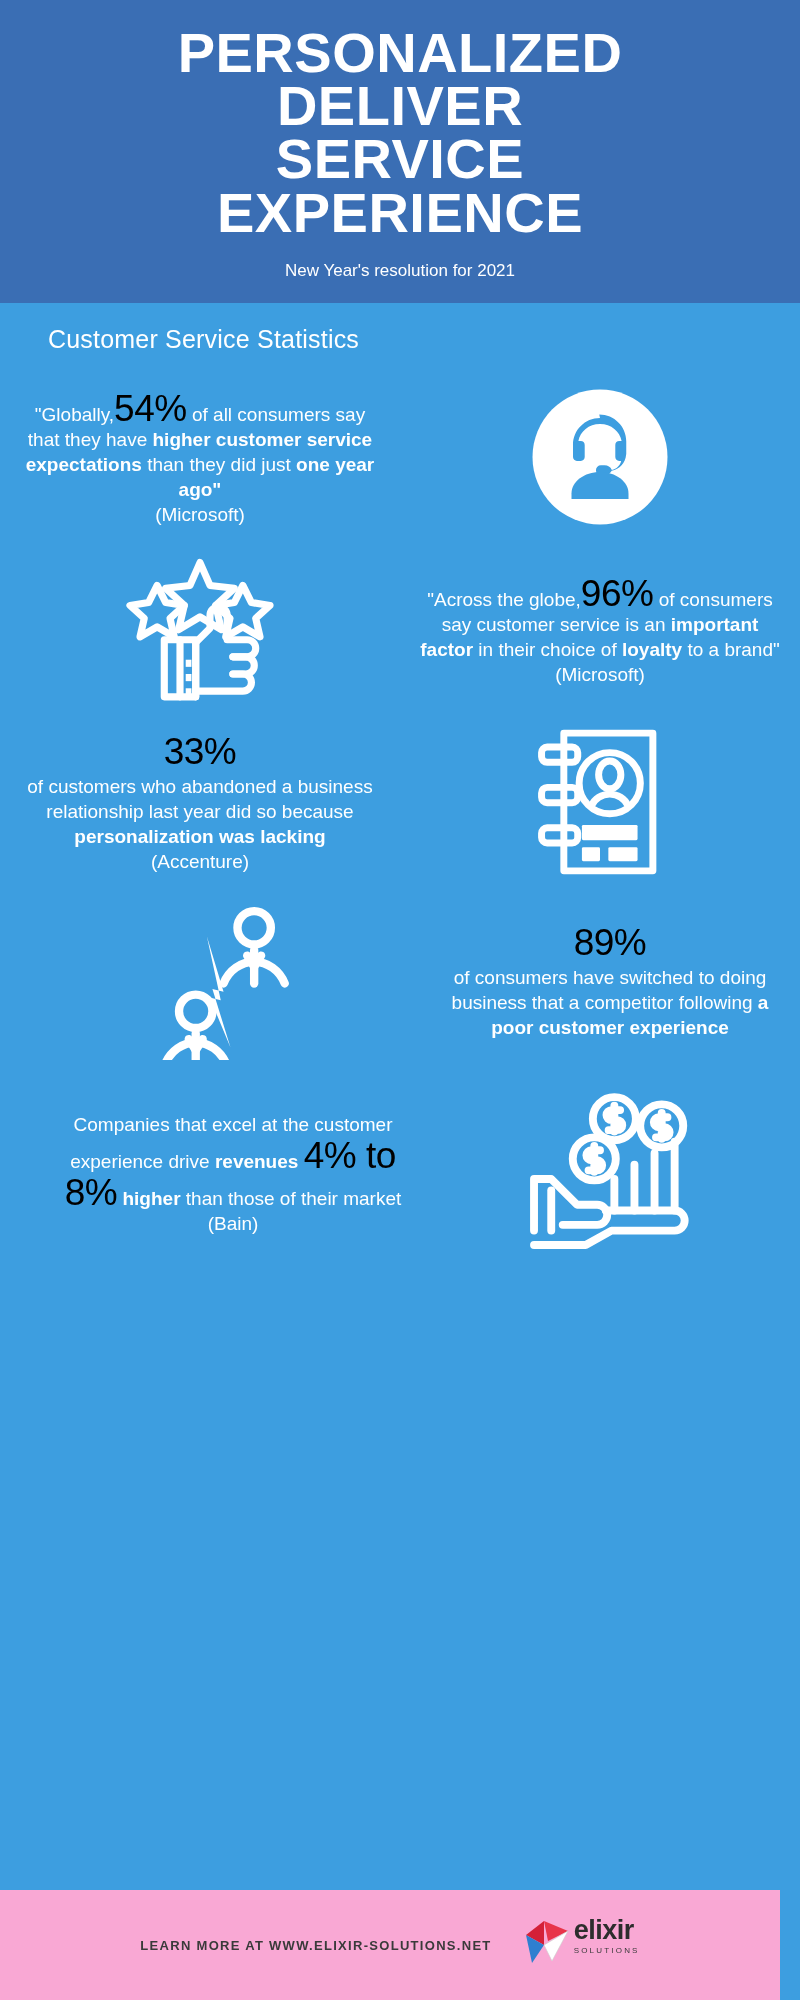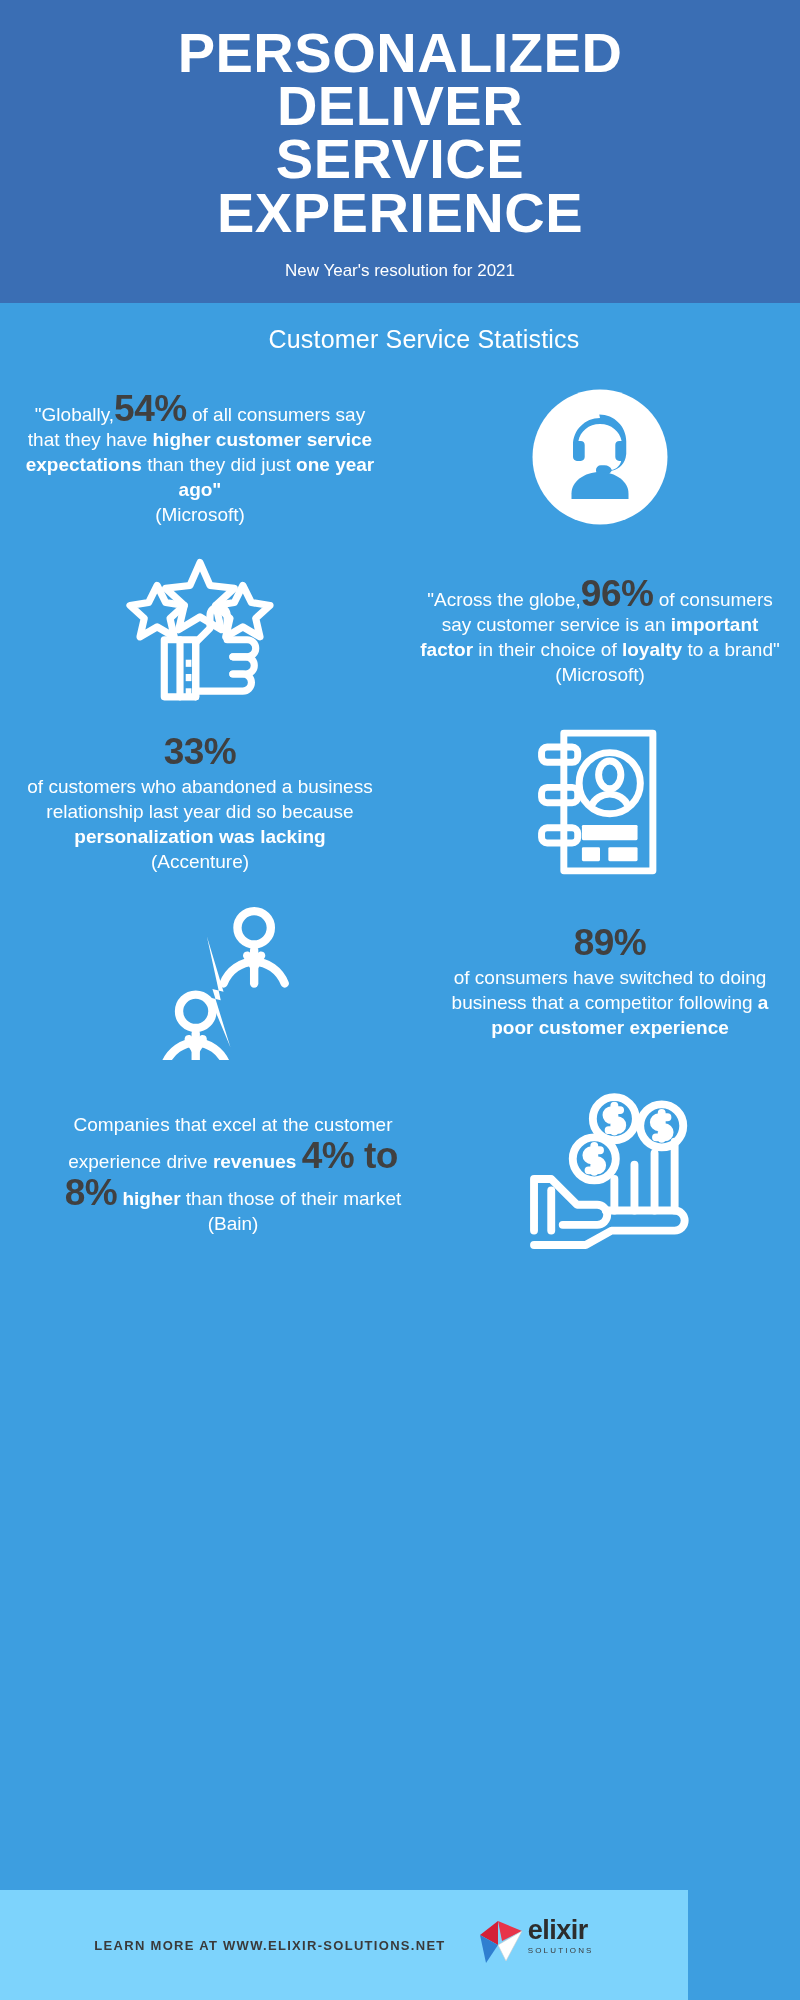--- a/index.html
+++ b/index.html
@@ -35,21 +35,20 @@
   .header-title .ln { display: block; }
   .header-sub {
     color: #ffffff;
     font-size: 17px;
     margin-top: 22px;
     font-weight: 400;
   }
 
   
   .section-title {
-    text-align: center;
     color: #ffffff;
     font-size: 25px;
     font-weight: 400;
     padding: 22px 0 10px 0;
     letter-spacing: .2px;
     margin-left: 48px;
   }
 
   
   .stats { padding: 4px 0 0 0; }
@@ -69,44 +68,44 @@
     font-size: 19px;
     line-height: 1.32;
   }
   .cell-icon {
     flex: 0 0 50%;
     display: flex;
     align-items: center;
     justify-content: center;
   }
   .big {
-    color: #404040;
-    font-weight: 700;
+    color: #000000;
+    font-weight: 400;
     font-size: 37px;
     line-height: 1;
     letter-spacing: -0.5px;
     vertical-align: baseline;
   }
   .big.block {
     display: block;
     margin-bottom: 4px;
   }
   .b { font-weight: 700; }
   .src { display: block; }
 
   
   .icon-wrap { display:block; }
 
   
   .footer {
     position: absolute;
     left: 0; bottom: 0;
-    width: 688px;
+    width: 780px;
     height: 110px;
-    background: #7dd3fc;
+    background: #f9a8d4;
     display: flex;
     align-items: center;
     justify-content: center;
     gap: 26px;
   }
   .footer-text {
     color: #3a3a3a;
     font-size: 13px;
     font-weight: 700;
     letter-spacing: 1.3px;

